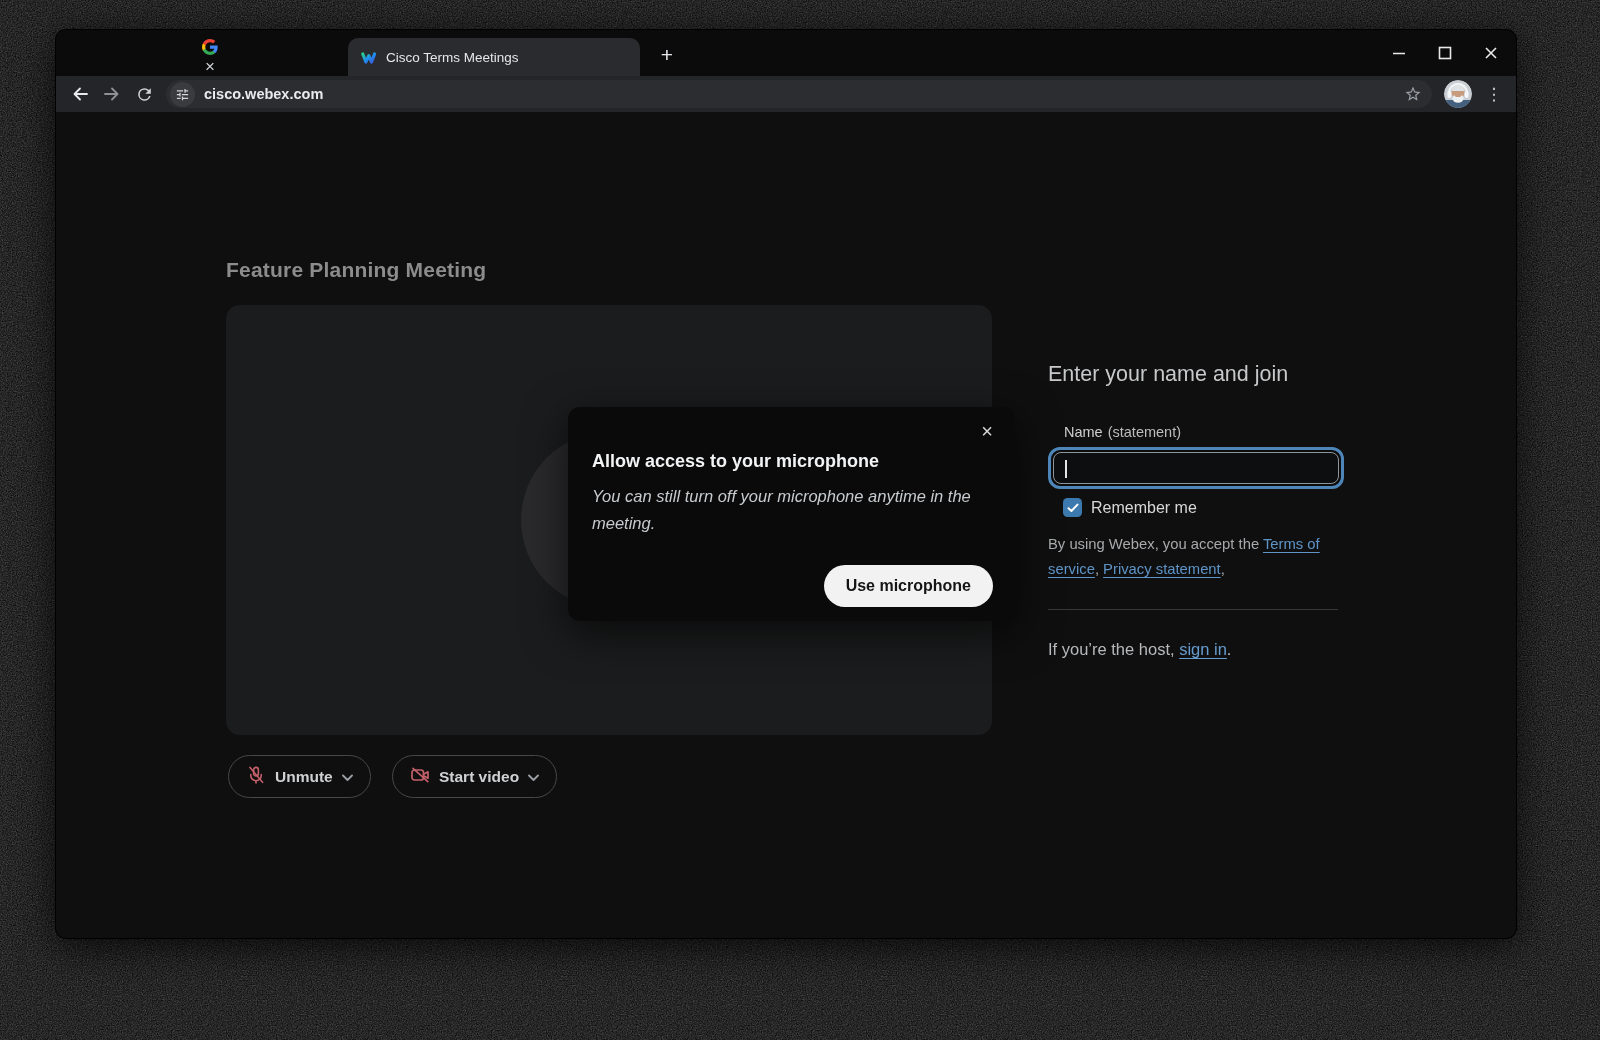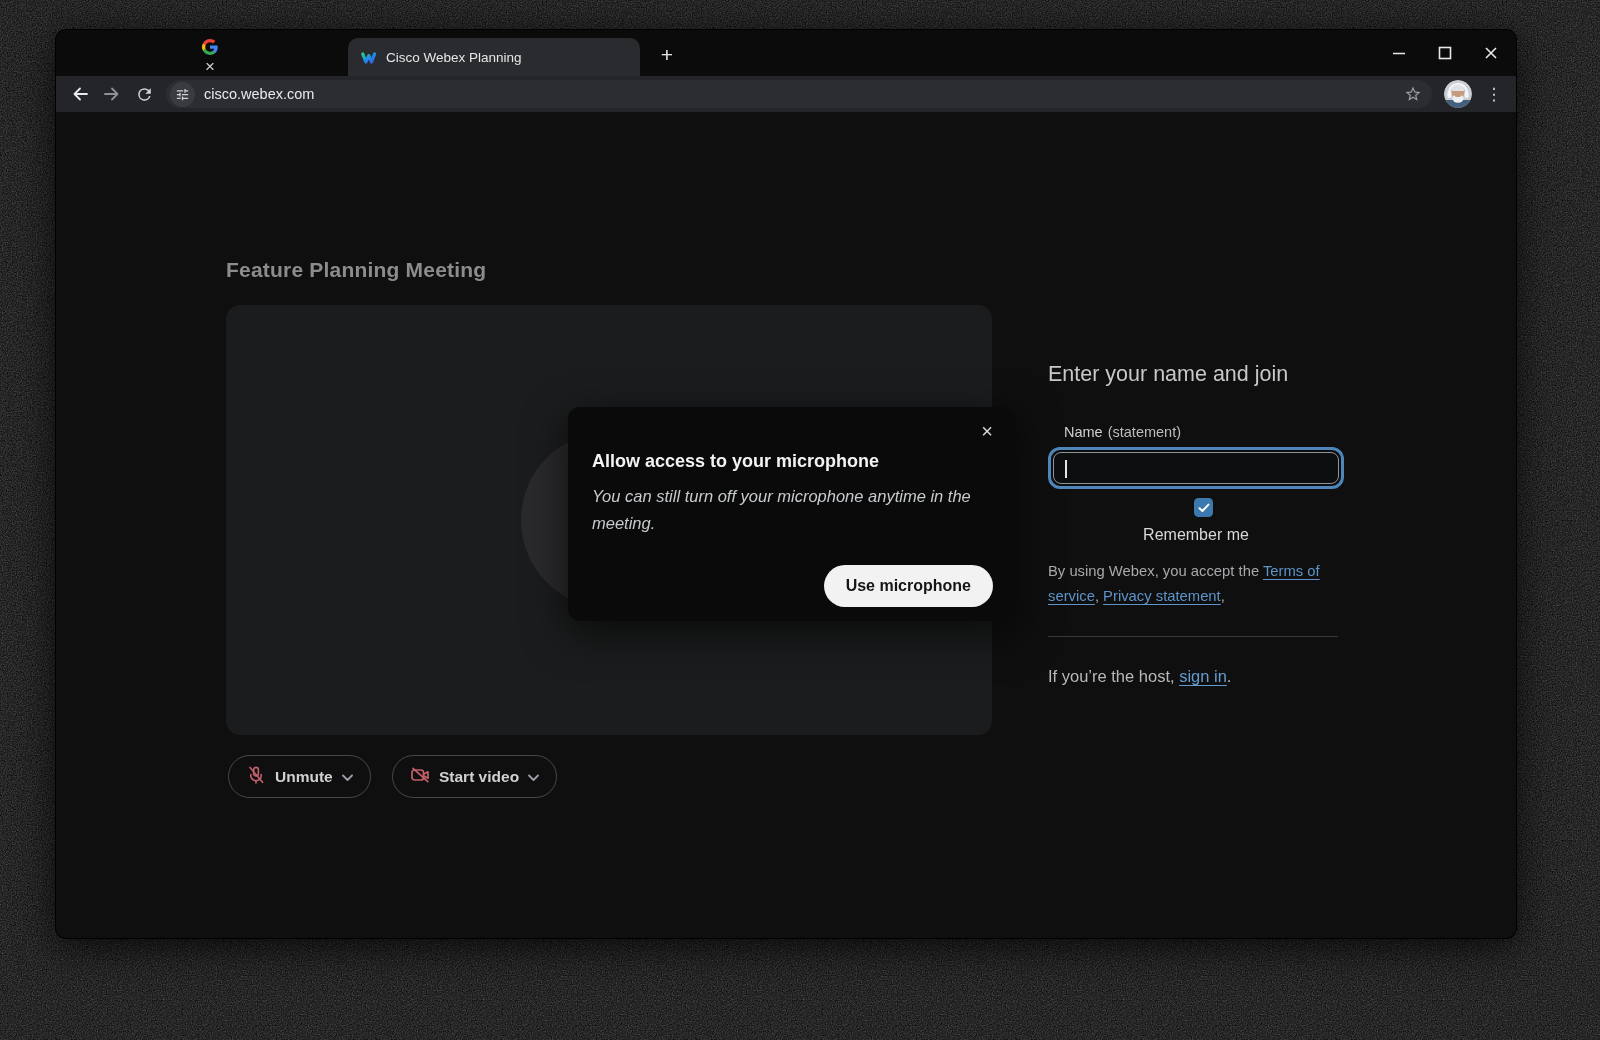--- a/index.html
+++ b/index.html
@@ -22,21 +22,21 @@
   .tab-close { flex:0 0 auto; font-size:17px; color:#cfd2d5; line-height:1; padding:1px 4px; border-radius:4px; }
   .newtab { margin-left:14px; margin-bottom:8px; font-size:21px; font-weight:300; color:#e4e6e8;
             width:26px; height:26px; display:flex; align-items:center; justify-content:center; }
   .win-controls { position:absolute; right:16px; top:0; height:46px; display:flex; align-items:center; gap:28px; }
   .win-btn { width:18px; height:18px; display:flex; align-items:center; justify-content:center; }
 
   
   .toolbar { height:36px; background:#242528; display:flex; align-items:center; padding:0 10px; gap:4px; }
   .nav-btn { width:28px; height:28px; display:flex; align-items:center; justify-content:center; border-radius:50%; }
   .omnibox { flex:1; height:28px; margin-left:4px; background:#2c2d31; border-radius:14px;
-             display:flex; align-items:center; padding:0 6px 0 2px; }
+             display:flex; align-items:center; padding:0 6px 0 2px;font-weight:bold; }
   .chip { width:25px; height:25px; margin-left:2px; border-radius:50%; background:#3a3b3f;
           display:flex; align-items:center; justify-content:center; }
   .url-text { margin-left:9px; font-size:14.5px; color:#e8eaed; flex:1; }
   .star-btn { width:26px; height:26px; display:flex; align-items:center; justify-content:center; }
   .avatar-btn { width:28px; height:28px; margin-left:8px; border-radius:50%; overflow:hidden; flex:0 0 auto; }
   .kebab { width:24px; height:28px; margin-left:6px; display:flex; align-items:center; justify-content:center;
            font-size:17px; color:#cfd1d3; letter-spacing:0; }
 
   
   .content { position:relative; height:826px; background:#0f0f10; }
@@ -72,21 +72,21 @@
   .join-panel { position:absolute; left:992px; top:250px; width:296px; }
   .jp-heading { font-size:21.5px; font-weight:400; color:#c7c8c9; }
   .jp-label { margin:37px 0 0 16px; font-size:14.5px; color:#cfcfcf; }
   .jp-label .req { color:#bdbdbd; margin-left:5px; }
   .field-outer { margin-top:7px; border:3px solid #4E86B9; border-radius:12px; background:#0b0c0d; padding:2px; }
   .field-inner { position:relative; height:32px; border:1.5px solid #90959a; border-radius:8px; background:#0d0e0f; }
   .field-inner input { position:absolute; inset:0; width:100%; height:100%; background:transparent;
                        border:none; outline:none; color:#e8e8e8; font-size:16px; padding:0 12px 0 16px;
                        font-family:inherit; caret-color:transparent; }
   .caret { position:absolute; left:11px; top:7px; width:1.5px; height:18px; background:#e3e4e5; }
-  .remember { margin-top:9px; display:flex; align-items:center; gap:9px;flex-direction:column; }
+  .remember { margin-top:9px; display:flex; align-items:center; gap:9px; }
   .checkbox { width:19px; height:19px; margin-left:15px; background:#3C79AE; border-radius:4.5px;
               display:flex; align-items:center; justify-content:center; }
   .remember-label { font-size:16px; color:#d8d8d8; }
   .terms { margin-top:15px; width:294px; font-size:14.8px; line-height:25px; color:#a7a9ab; }
   a.lnk { color:#5E94C7; text-decoration:underline; text-underline-offset:3px; }
   .join-btn { margin-top:25px; width:296px; height:43px; border:none; border-radius:22px;
               background:#2F3134; color:#6F7378; font-size:16.5px; font-weight:600; font-family:inherit; }
   .divider { margin-top:27px; width:290px; height:1px; background:#37383a; }
   .host-line { margin-top:30px; font-size:16.5px; color:#b7b9bb; }
   a.lnk-big { color:#659BCE; text-decoration:underline; text-underline-offset:3px; }
@@ -125,21 +125,21 @@
           <defs>
               <linearGradient id="wx" x1="0" y1="0" x2="1" y2="1">
             <stop offset="0" stop-color="#27CF8E"></stop>
                 <stop offset=".5" stop-color="#1F8EF0"></stop>
                 <stop offset="1" stop-color="#3B5BDB"></stop>
           </linearGradient>
             </defs>
           <path d="M2.8 5 5.9 13 8.8 6.6 11.6 13 14.6 5" fill="none" stroke="url(#wx)" stroke-width="3.2" stroke-linecap="round" stroke-linejoin="round"></path>
         </svg>
       </span>
-      <span class="tab-title">Cisco Webex Planning</span>
+      <span class="tab-title">Cisco Terms Meetings</span>
     </div>
 
     <div class="newtab">+</div>
 
     <div class="win-controls">
       <span class="win-btn">
         <svg width="14" height="14" viewBox="0 0 14 14">
             <line x1="1" y1="7.5" x2="13" y2="7.5" stroke="#e9e9e9" stroke-width="1.6"></line>
           </svg>
       </span>

